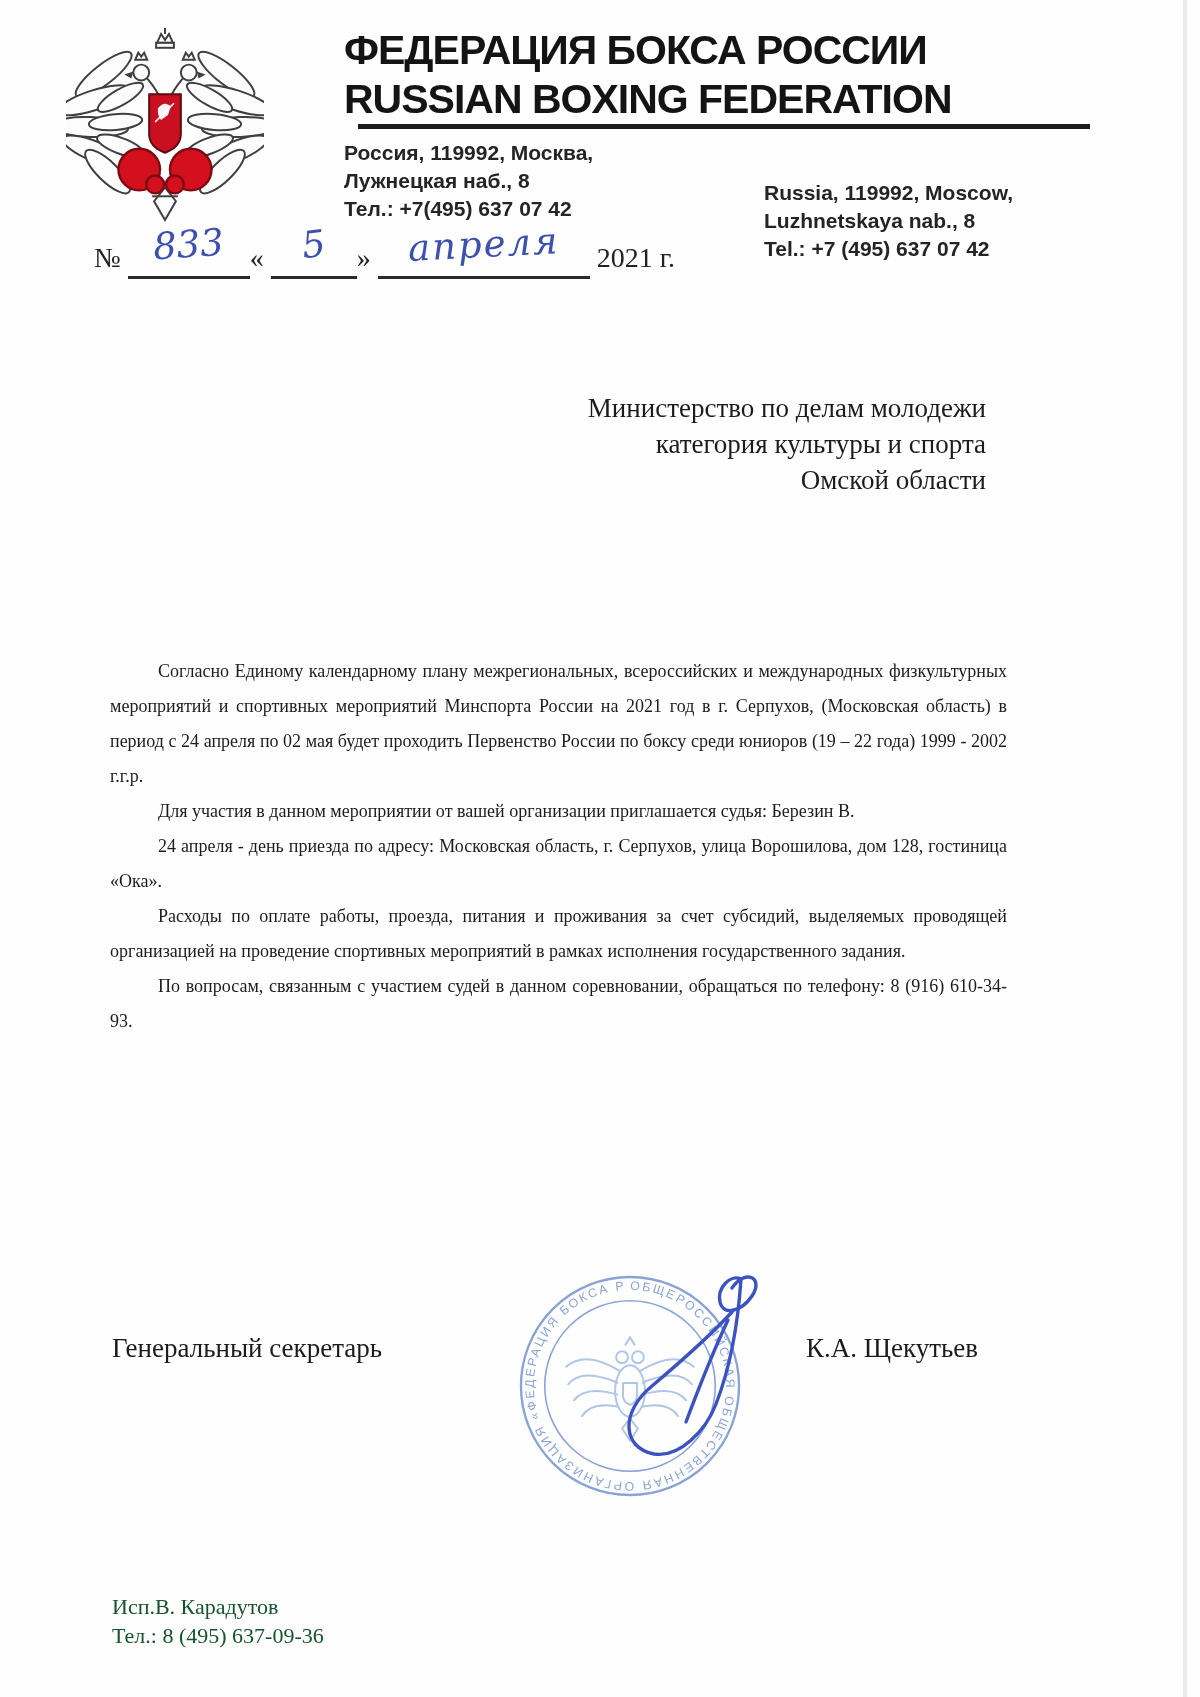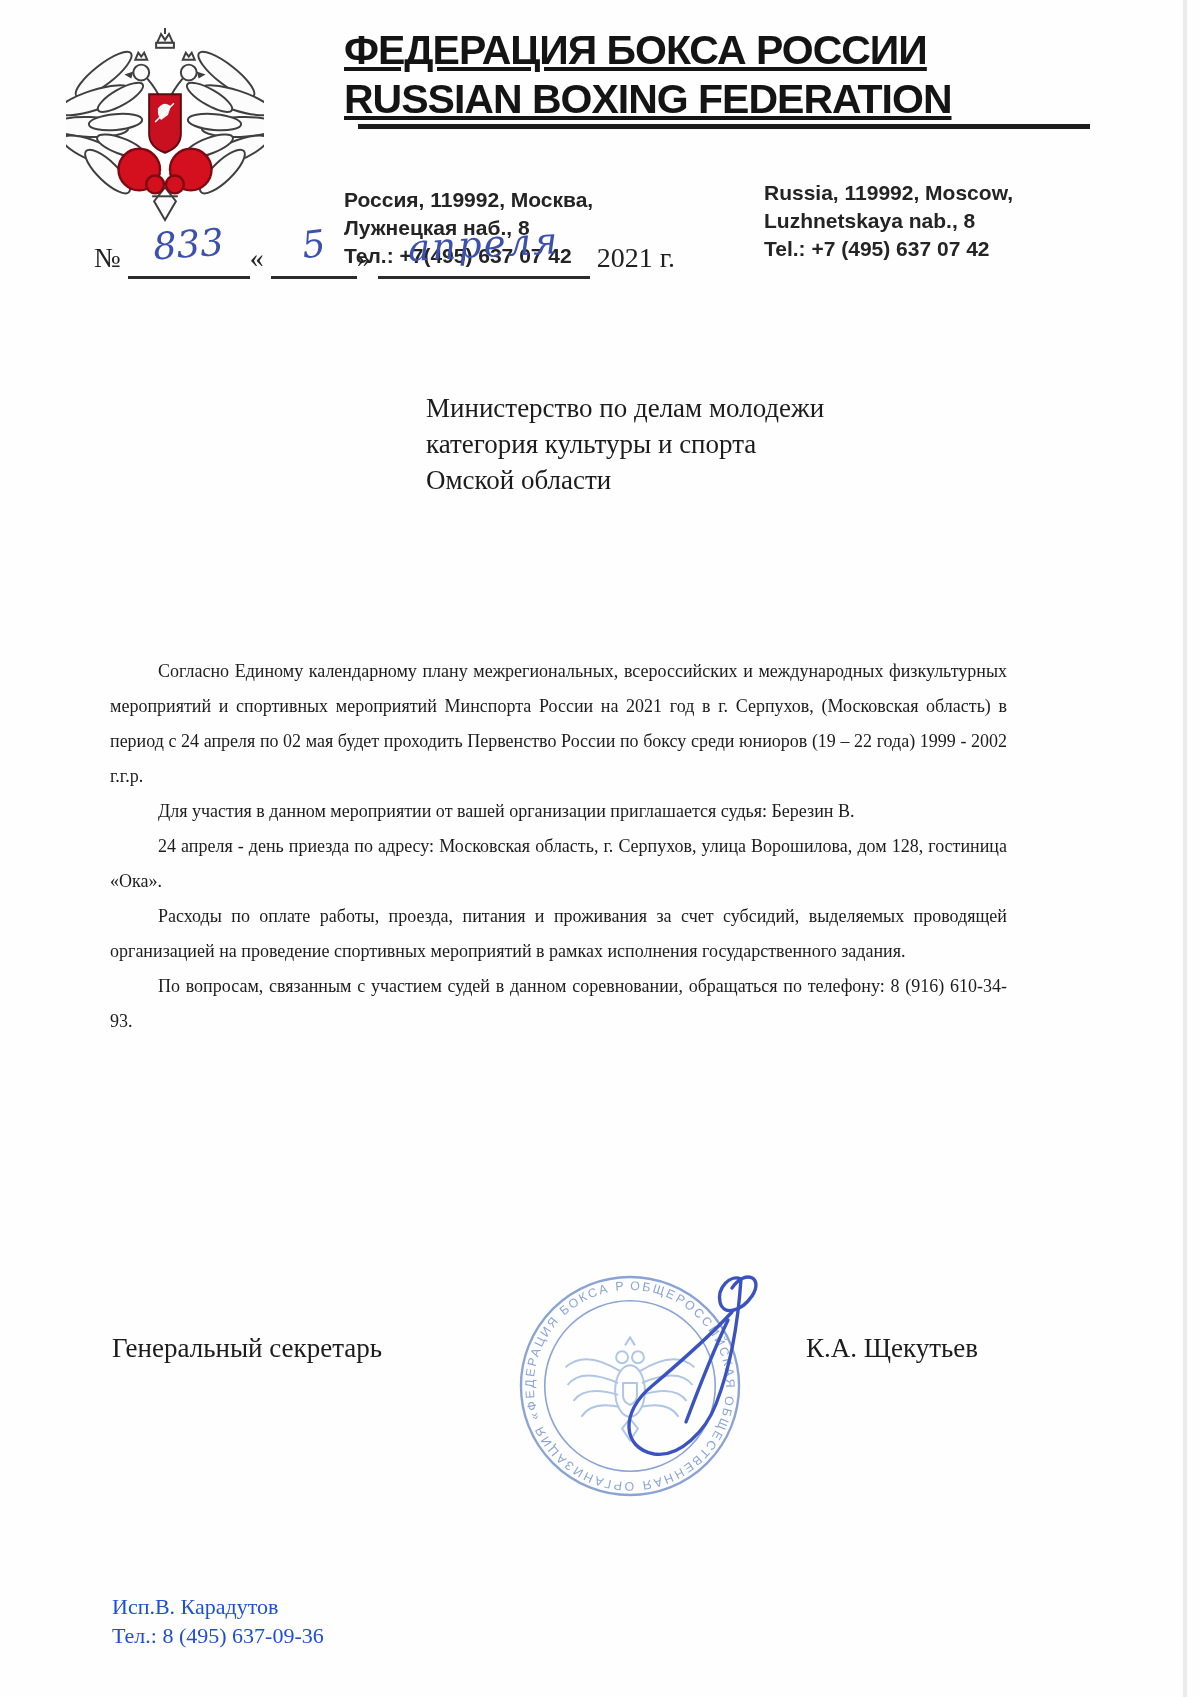--- a/index.html
+++ b/index.html
@@ -2,49 +2,49 @@
 <html><head>
 <meta charset="utf-8">
 <style>
   html,body{margin:0;padding:0;background:#ffffff;}
   .page{position:relative;width:1200px;height:1697px;background:#fffefe;overflow:hidden;
         font-family:"Liberation Serif",serif;color:#1f1f1f;}
   
   .logo{position:absolute;left:66px;top:22px;width:198px;height:210px;}
   .title-block{position:absolute;left:344px;top:26px;width:746px;}
   .title-ru,.title-en{font-family:"Liberation Sans",sans-serif;font-weight:700;
-        font-size:41px;line-height:49px;color:#141414;letter-spacing:-1px;white-space:nowrap;text-decoration:underline;}
+        font-size:41px;line-height:49px;color:#141414;letter-spacing:-1px;white-space:nowrap;}
   .head-rule{position:absolute;left:358px;top:124px;width:732px;height:5px;background:#1d1d1d;}
   .contact-col{position:absolute;top:139px;font-family:"Liberation Sans",sans-serif;
         font-weight:700;font-size:21px;line-height:28px;color:#242424;}
-  .contact-ru{left:344px;margin-top:47px;}
+  .contact-ru{left:344px;}
   .contact-en{left:764px;margin-top:40px;}
   
   .ref-line{position:absolute;left:94px;top:233px;font-size:28px;color:#222;white-space:nowrap;}
   .blank{display:inline-block;border-bottom:3px solid #2b2b2b;text-align:center;vertical-align:baseline;}
   .b1{width:122px;} .b2{width:86px;} .b3{width:212px;}
   .hand{display:inline-block;position:relative;top:-10px;
         font-family:"DejaVu Serif",serif;font-style:italic;font-size:37px;
         color:#3c50ae;transform:rotate(-4deg);}
   .hand-day{transform:rotate(-7deg);}
   .hand-month{transform:rotate(-3deg);letter-spacing:2px;}
   
-  .recipient{position:absolute;right:214px;top:390px;width:560px;text-align:left;
+  .recipient{position:absolute;right:214px;top:390px;width:560px;text-align:right;
         font-size:27px;line-height:36px;color:#1c1c1c;}
   
   .body-text{position:absolute;left:110px;top:654px;width:897px;
         font-size:18px;line-height:35px;text-align:justify;color:#1c1c1c;}
   .body-text p{margin:0;text-indent:48px;}
   
   .sig-left{position:absolute;left:112px;top:1333px;font-size:27px;color:#1c1c1c;}
   .sig-right{position:absolute;left:806px;top:1333px;font-size:27px;color:#1c1c1c;}
   .stamp{position:absolute;left:516px;top:1272px;width:228px;height:228px;opacity:.92;}
   .signature-ink{position:absolute;left:560px;top:1262px;width:240px;height:230px;}
   
-  .footer{position:absolute;left:112px;top:1592px;font-size:22px;line-height:29px;color:#1d4ed8;}
+  .footer{position:absolute;left:112px;top:1592px;font-size:22px;line-height:29px;color:#14532d;}
   
   .scan-line{position:absolute;left:1183px;top:0;width:4px;height:1697px;background:#ebebeb;}
 </style>
 </head>
 <body>
 
 <div class="page">
 
   <svg class="logo" viewBox="0 0 200 210">
     <g fill="#fcfcfc" stroke="#3f3f3f" stroke-width="2">

